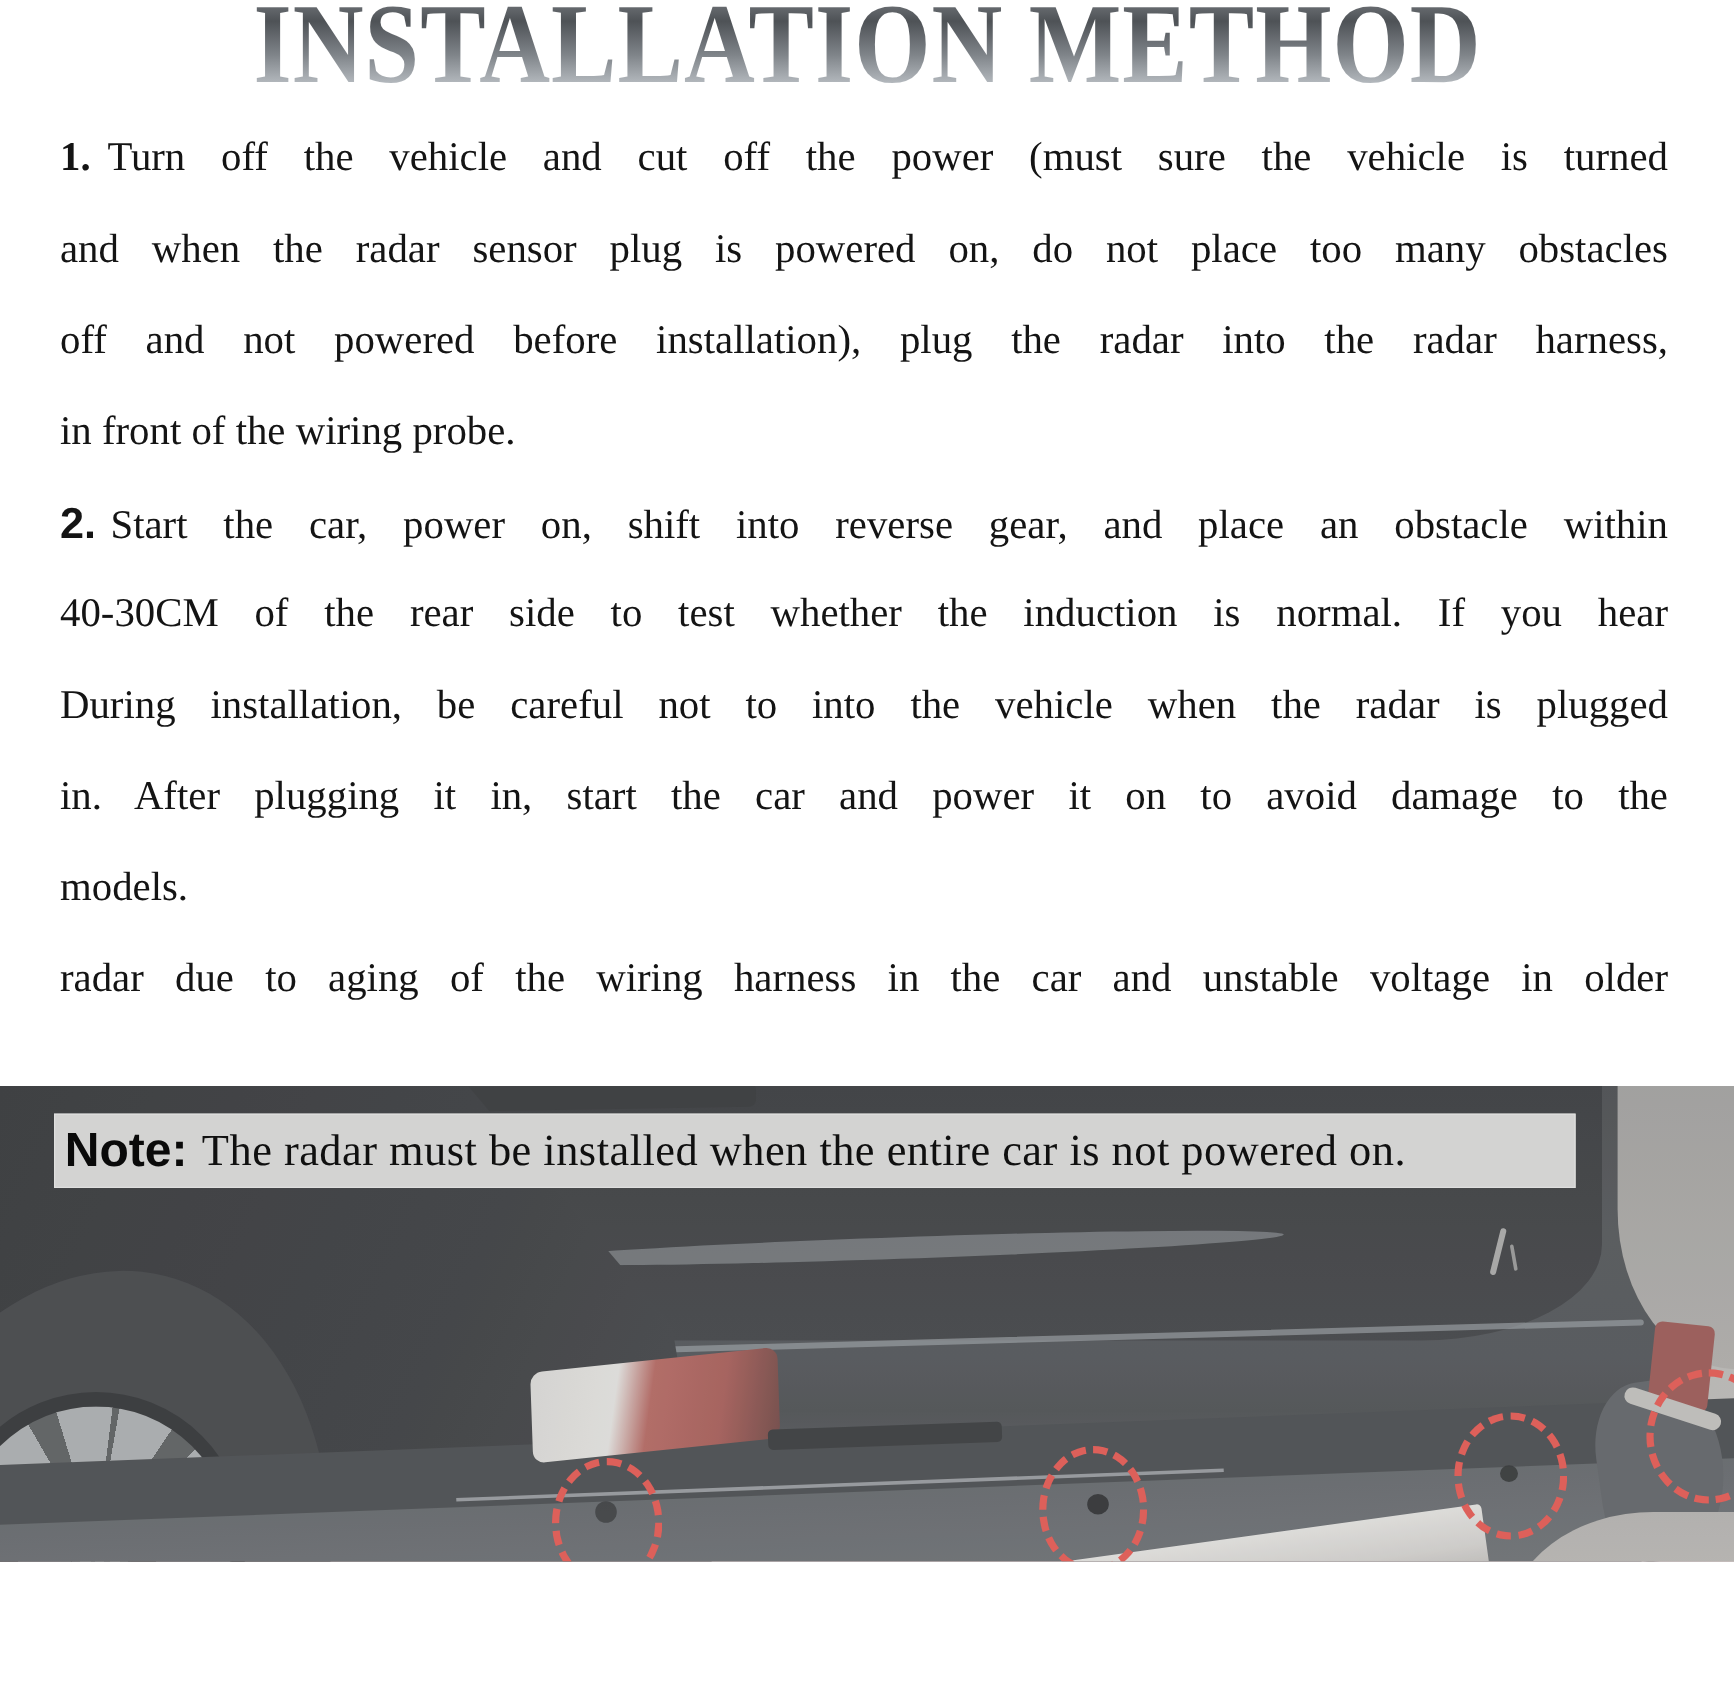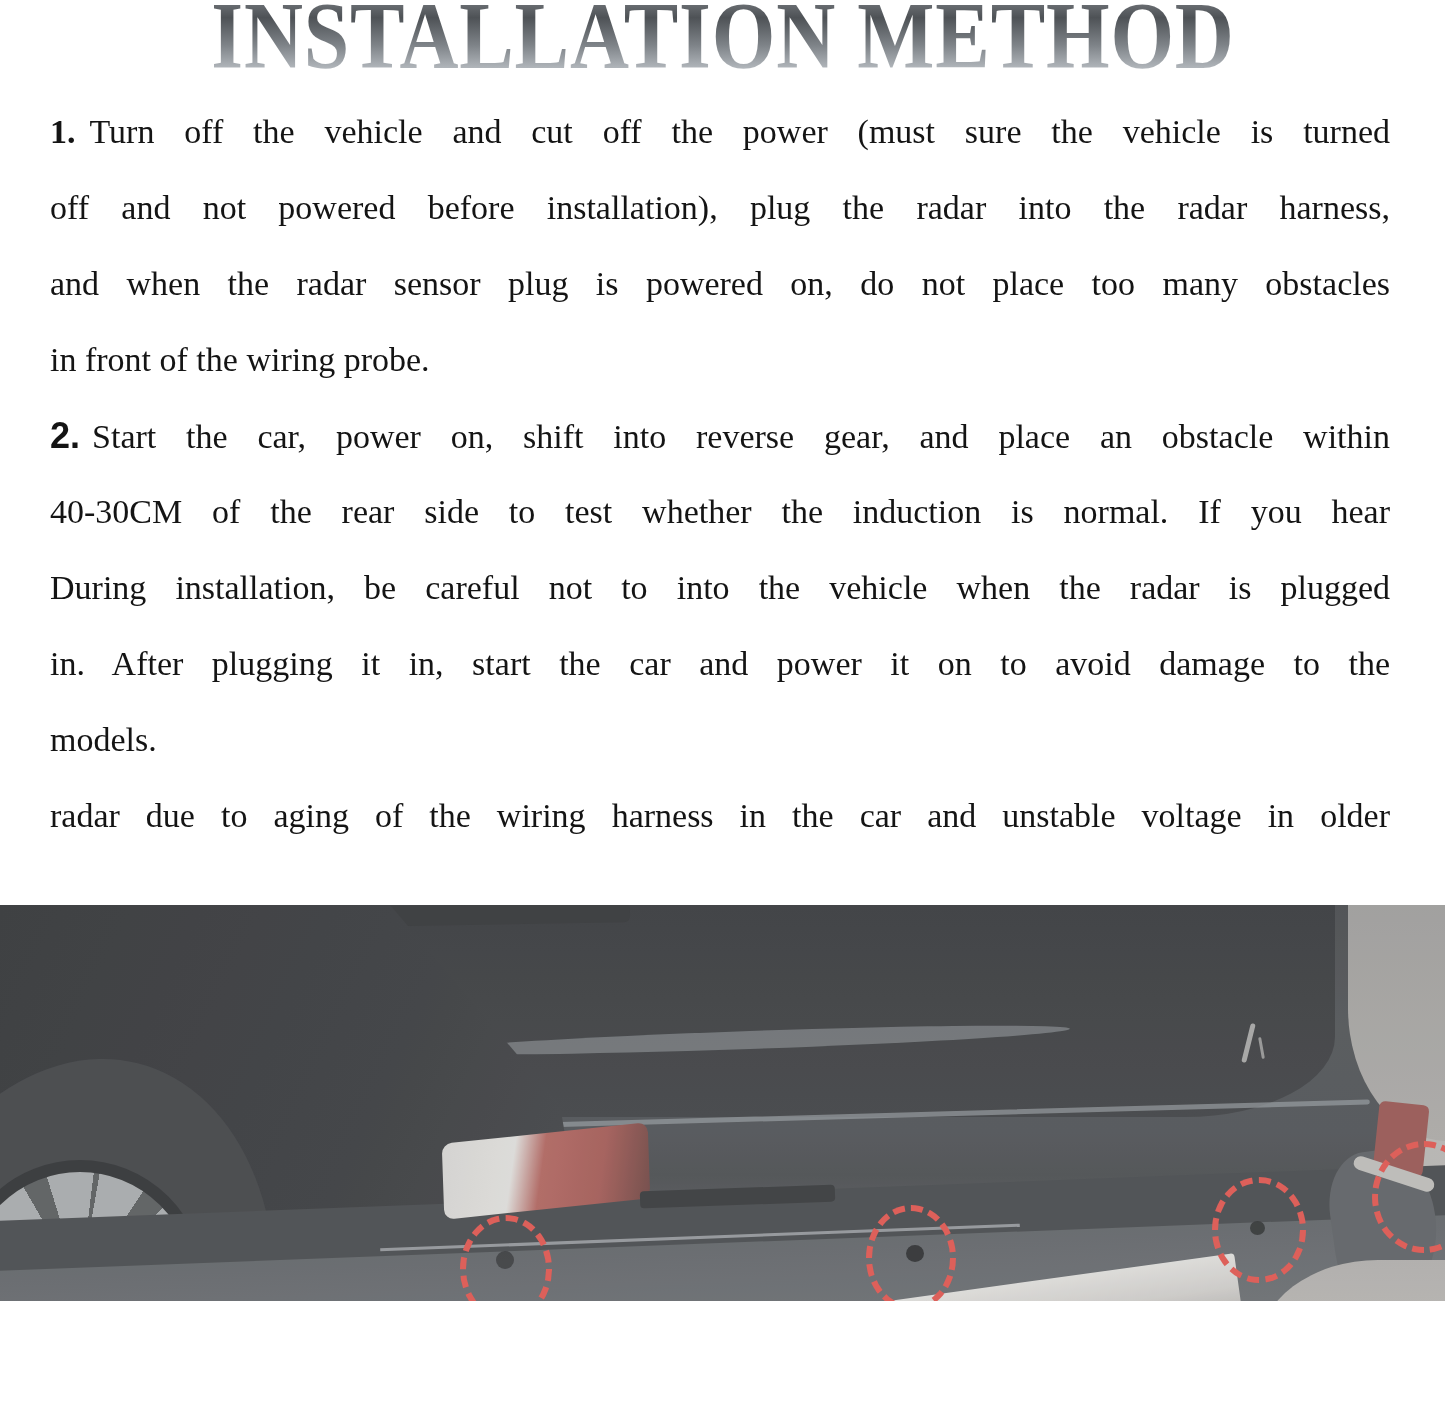--- a/index.html
+++ b/index.html
@@ -94,22 +94,22 @@
 <body>
 
 <div class="page">
 
   <div class="title-wrap">
     <span class="title">INSTALLATION METHOD</span>
   </div>
 
   <div class="content">
     <div class="line"><span class="num-serif">1.</span><span>Turn off the vehicle and cut off the power (must sure the vehicle is turned</span></div>
+    <div class="line">and when the radar sensor plug is powered on, do not place too many obstacles</div>
     <div class="line">off and not powered before installation), plug the radar into the radar harness,</div>
-    <div class="line">and when the radar sensor plug is powered on, do not place too many obstacles</div>
     <div class="line short">in front of the wiring probe.</div>
     <div class="line"><span class="num-sans">2.</span><span>Start the car, power on, shift into reverse gear, and place an obstacle within</span></div>
     <div class="line">40-30CM of the rear side to test whether the induction is normal. If you hear</div>
     <div class="line">During installation, be careful not to into the vehicle when the radar is plugged</div>
     <div class="line">in. After plugging it in, start the car and power it on to avoid damage to the</div>
     <div class="line short">models.</div>
     <div class="line">radar due to aging of the wiring harness in the car and unstable voltage in older</div>
   </div>
 
   <div class="photo">
@@ -149,14 +149,18 @@
     <div class="abs sensor-circle c2"></div>
     <div class="abs sensor-circle c3"></div>
     <div class="abs sensor-circle c4"></div>
     <div class="abs uhaul">
       <span class="uhaul-text">U-HAUL</span>
       <div class="uhaul-chip"></div>
     </div>
     <div class="abs wash"></div>
   </div>
 
+  <div class="note-bar">
+    <span class="note-label">Note:</span>
+    <span class="note-text">The radar must be installed when the entire car is not powered on.</span>
+  </div>
 
 </div>
 
 </body></html>

